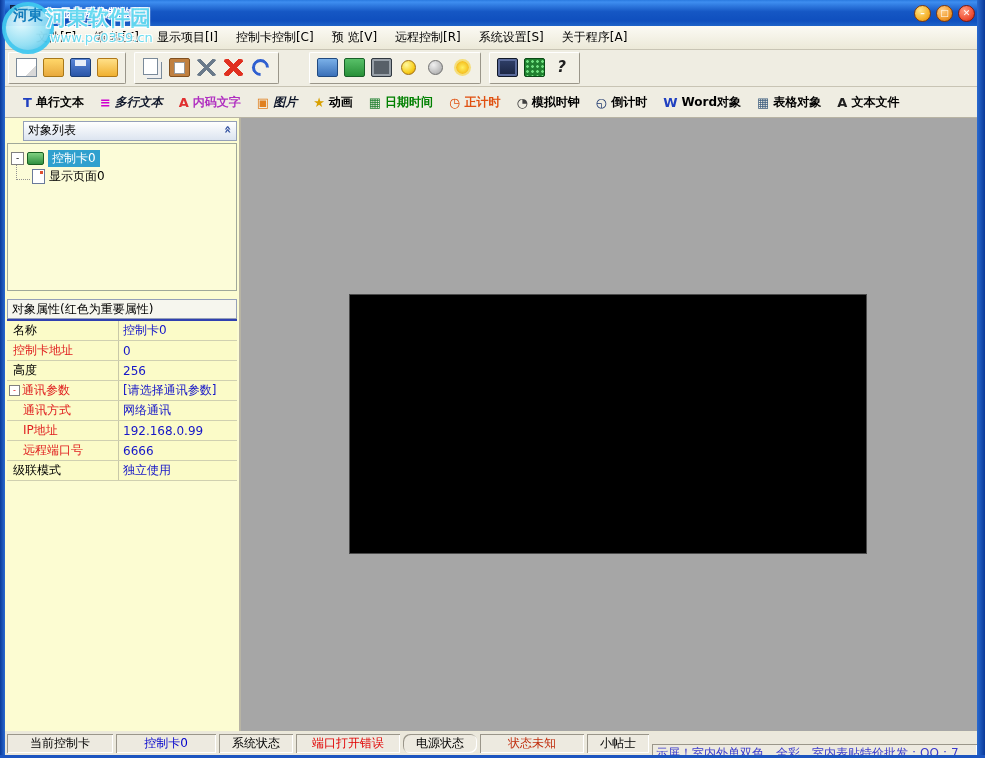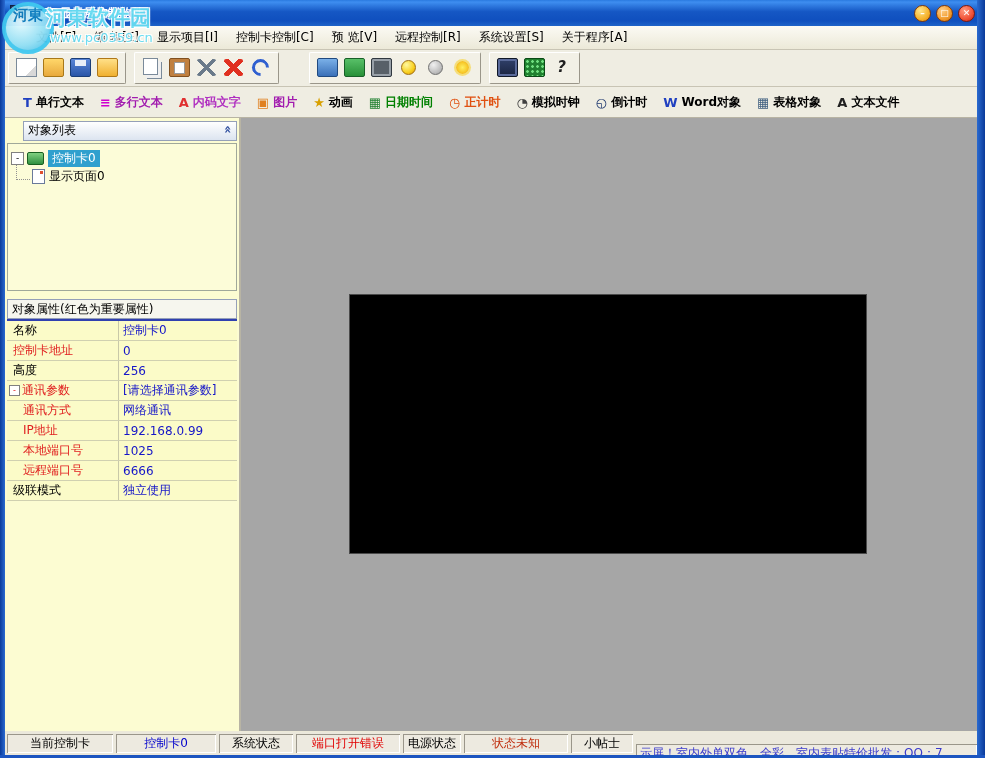--- a/index.html
+++ b/index.html
@@ -68,21 +68,21 @@
   .oi-code::before{content:"A";}       .oi-code{color:#E03030;}
   .oi-pic::before{content:"▣";}        .oi-pic{color:#E08020;}
   .oi-anim::before{content:"★";}       .oi-anim{color:#D8A000;}
   .oi-date::before{content:"▦";}       .oi-date{color:#208030;}
   .oi-timer::before{content:"◷";}      .oi-timer{color:#E05010;}
   .oi-clock::before{content:"◔";}      .oi-clock{color:#404040;}
   .oi-count::before{content:"◵";}      .oi-count{color:#203A70;}
   .oi-word::before{content:"W";}       .oi-word{color:#2040C0;}
   .oi-table::before{content:"▦";}      .oi-table{color:#406080;}
   .oi-file::before{content:"A";}       .oi-file{color:#202020;}
-  .lk{color:#000;} .lm{color:#a21caf;} .lp{color:#B030C0;} .lg{color:#008000;} .lo{color:#E05010;}
+  .lk{color:#000;} .lm{color:#0f172a;font-style:italic;} .lp{color:#B030C0;} .lg{color:#008000;} .lo{color:#E05010;}
   
   .leftpanel{position:absolute;left:5px;top:118px;width:234px;bottom:27px;background:#FCFCD2;
     border-right:2px solid #B8B4A4;z-index:1;}
   .phead{margin:3px 2px 2px 18px;height:18px;border:1px solid #95A0B8;background:linear-gradient(#FFFFFF,#DCE4F0);
     display:flex;align-items:flex-start;padding:0 4px;}
   .chev{margin-left:auto;color:#3050A0;font-weight:bold;transform:rotate(90deg);font-size:13px;}
   .chev::before{content:"«";}
   .treebox{margin:0 2px;height:136px;border:1px solid #A0A89A;background:#FCFCD8;padding:5px 3px;overflow:hidden;}
   .trow{display:flex;align-items:center;height:18px;}
   .expb{width:11px;height:11px;border:1px solid #808080;background:#fff;display:inline-flex;align-items:center;
@@ -103,21 +103,21 @@
   .plabel .expb{width:9px;height:9px;margin-right:2px;font-size:8px;}
   .imp{color:#E02020;}
   .pvalue{flex:1;height:100%;display:flex;align-items:center;padding-left:4px;color:#1515C8;overflow:hidden;white-space:nowrap;}
   
   .workspace{position:absolute;left:241px;right:8px;top:118px;bottom:27px;background:#A6A6A6;}
   .ledscreen{position:absolute;left:108px;top:176px;width:516px;height:258px;background:#000;border:1px solid #4A4A4A;}
   
   .statusbar{position:absolute;left:5px;right:8px;bottom:3px;height:23px;background:#EBE8DC;display:flex;align-items:center;padding-left:2px;}
   .scell{height:19px;display:flex;align-items:center;justify-content:center;margin-right:3px;background:#EDEAE0;
     box-shadow:inset 1px 1px 0 #9A968A,inset -1px -1px 0 #FFFFFF;padding:0 4px;box-sizing:border-box;white-space:nowrap;overflow:hidden;}
-  .w1{width:106px;} .w2{width:100px;} .w3{width:74px;} .w4{width:104px;} .w5{width:58px;} .w6{width:104px;} .w7{width:62px;}
+  .w1{width:106px;} .w2{width:100px;} .w3{width:74px;} .w4{width:104px;} .w5{width:74px;border-radius:7px;} .w6{width:104px;} .w7{width:62px;}
   .marq{flex:1;justify-content:flex-start;margin-right:0;margin-top:20px;}
   .c-blue{color:#0000CC;} .c-red{color:#E00000;} .c-dred{color:#C03010;} .c-marq{color:#3A3ACC;}
   
   .watermark{position:absolute;left:0;top:0;width:160px;height:60px;z-index:60;pointer-events:none;opacity:.95;}
   .wm-circle{position:absolute;left:2px;top:2px;width:44px;height:44px;border-radius:50%;border:4px solid #40C8F0;
     background:radial-gradient(circle at 35% 35%,#E8FBFF,#90DFF5 60%,#38B8E8);display:flex;align-items:flex-start;justify-content:center;
     color:#1080C0;font-weight:bold;font-size:15px;}
   .wm-name{position:absolute;left:46px;top:4px;font-size:21px;font-weight:bold;color:#66DCF2;
     text-shadow:1px 1px 0 #fff,-1px -1px 0 #fff,1px -1px 0 #fff,-1px 1px 0 #fff;white-space:nowrap;}
   .wm-url{position:absolute;left:50px;top:30px;font-size:13px;font-weight:normal;color:#66DCF2;
@@ -335,28 +335,20 @@
       <div class="prow">
         <div class="plabel imp ind1">
             <span>IP地址</span>
           </div>
         <div class="pvalue">
             <span>192.168.0.99</span>
           </div>
       </div>
       <div class="prow">
         <div class="plabel imp ind1">
-            <span>本地端口号</span>
-          </div>
-        <div class="pvalue">
-            <span>1025</span>
-          </div>
-      </div>
-      <div class="prow">
-        <div class="plabel imp ind1">
             <span>远程端口号</span>
           </div>
         <div class="pvalue">
             <span>6666</span>
           </div>
       </div>
       <div class="prow">
         <div class="plabel">
             <span>级联模式</span>
           </div>

